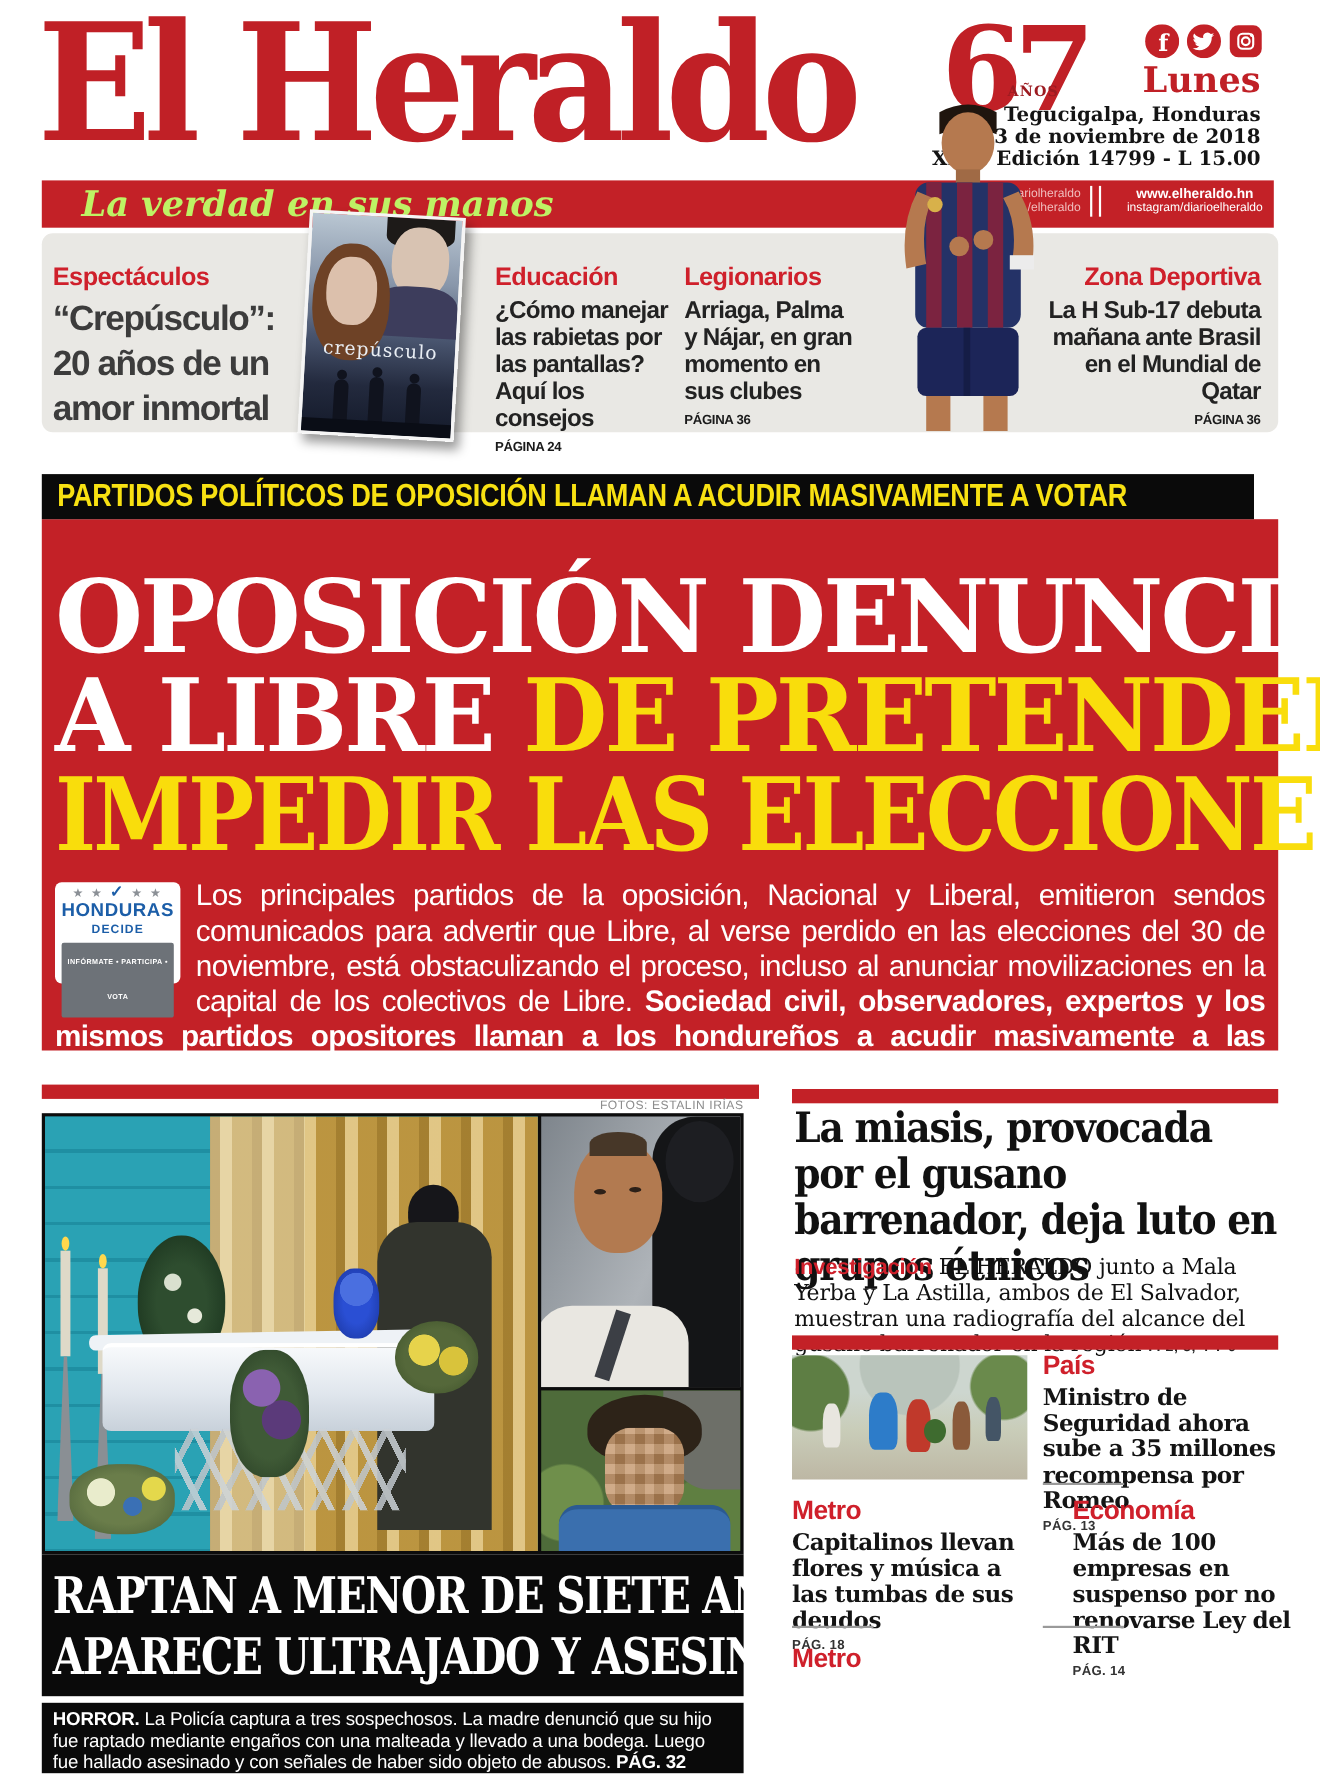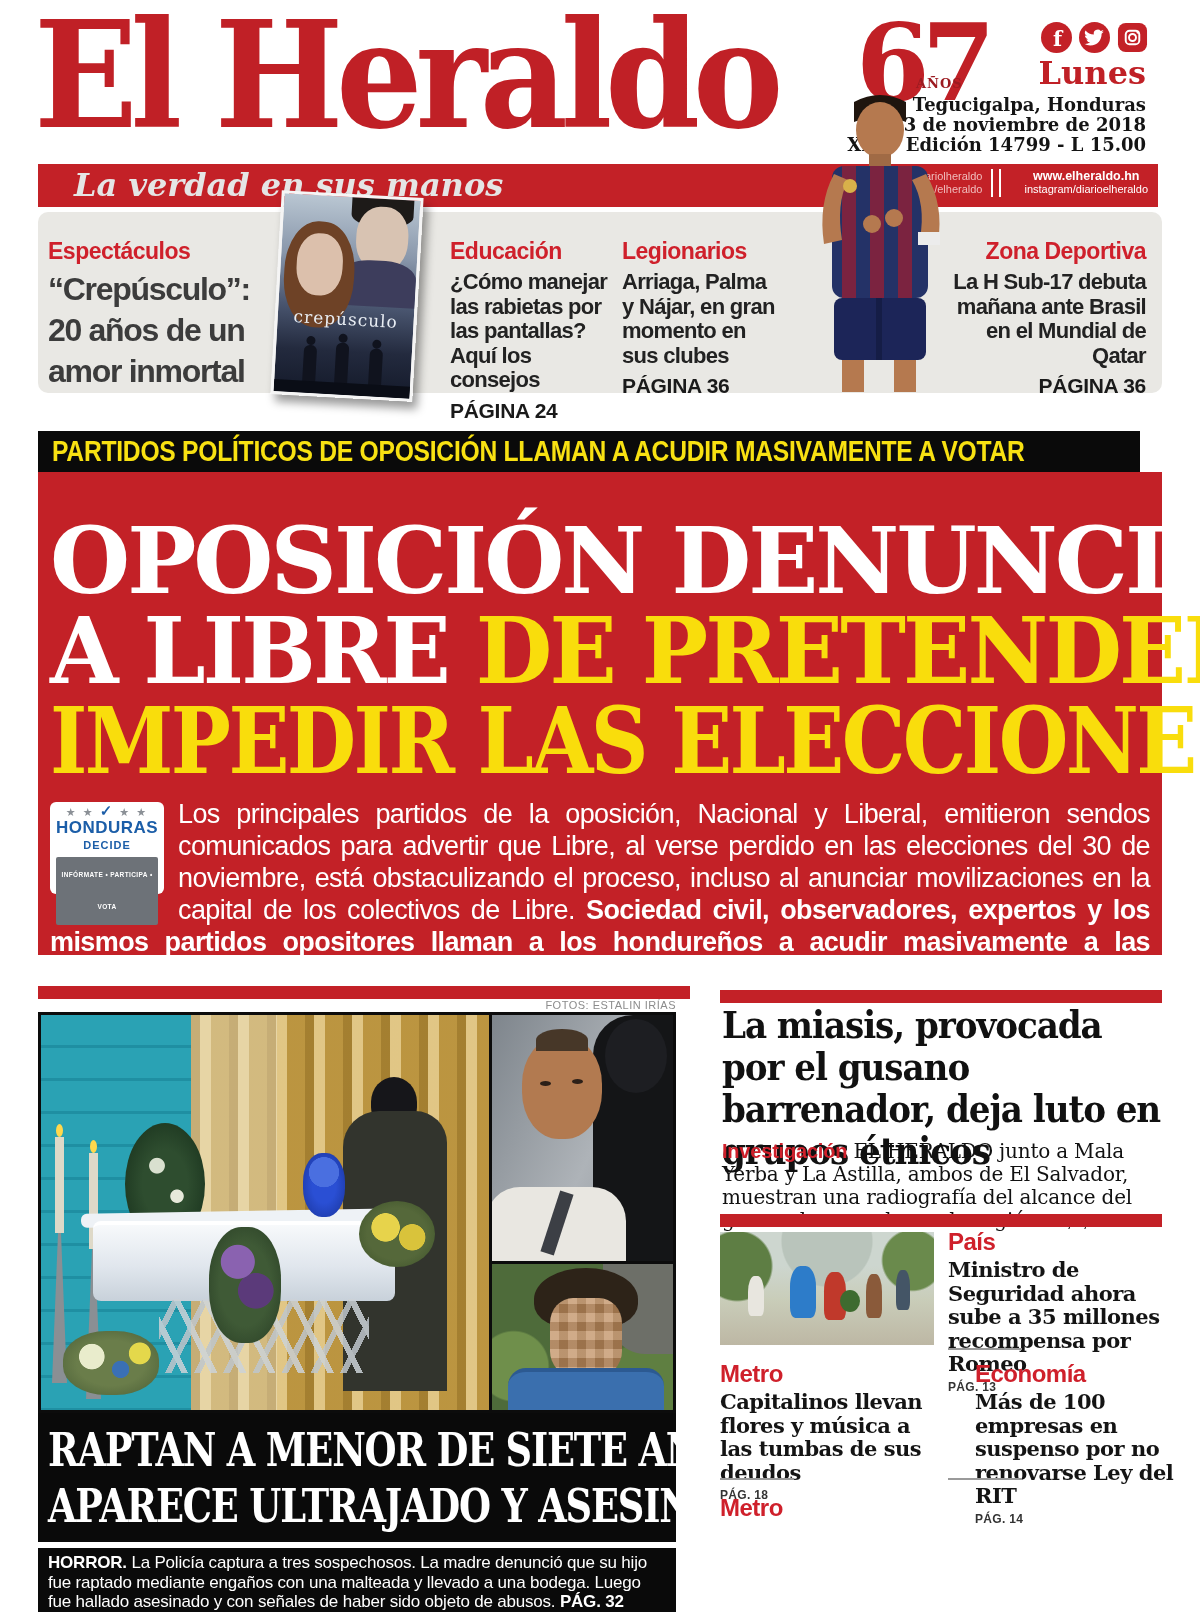--- a/index.html
+++ b/index.html
@@ -16,41 +16,41 @@
         font-weight:bold;font-size:13px;letter-spacing:1px;}
   .social{position:absolute;top:22px;right:52px;display:flex;gap:7px;}
   .social svg{width:31px;height:31px;display:block;cursor:pointer;}
   .day{position:absolute;top:54px;right:54px;color:#c02026;font-family:"DejaVu Serif",serif;
         font-weight:bold;font-size:32px;}
   .dateline{position:absolute;top:95px;right:54px;text-align:right;color:#141414;
         font-family:"DejaVu Serif",serif;font-weight:bold;font-size:18px;line-height:1.12;}
 
   
   .band{position:absolute;top:164px;left:38px;width:1120px;height:43px;background:#c32127;}
-  .tagline{position:absolute;left:36px;top:2px;color:#e5e5e5;font-family:"DejaVu Serif",serif;
+  .tagline{position:absolute;left:36px;top:2px;color:#bef264;font-family:"DejaVu Serif",serif;
         font-style:italic;font-weight:bold;font-size:32px;}
   .band-social{position:absolute;right:10px;top:5px;display:flex;align-items:center;gap:9px;}
   .bs-left{text-align:right;color:#f0bcbc;font-size:11px;line-height:13px;}
   .bs-div{width:6px;height:28px;border-left:2px solid #fff;border-right:2px solid #fff;}
   .bs-right{text-align:center;color:#fff;font-size:11px;line-height:13px;margin-left:14px;}
   .bs-right .site{font-weight:bold;font-size:12.5px;}
 
   
   .player{position:absolute;left:798px;top:84px;width:164px;height:308px;z-index:6;}
 
   
   .teasers{position:absolute;top:212px;left:38px;width:1124px;height:181px;background:#e9e8e4;
         border-radius:10px;}
   .teaser{position:absolute;top:26px;}
   .t-label{color:#cf202b;font-weight:bold;font-size:23px;letter-spacing:-0.5px;}
   .t-big{margin-top:4px;color:#3c3c3c;font-weight:bold;font-size:32px;line-height:41px;
         letter-spacing:-1.3px;}
   .t-body{margin-top:5px;color:#222;font-weight:bold;font-size:22px;line-height:24.5px;
         letter-spacing:-0.7px;}
-  .t-page{margin-top:6px;color:#1a1a1a;font-weight:bold;font-size:21px;letter-spacing:-0.3px;}
+  .t-page{margin-top:6px;color:#1a1a1a;font-weight:bold;font-size:12px;letter-spacing:-0.3px;}
   .t-espe{left:10px;width:232px;}
   .t-edu{left:412px;width:172px;}
   .t-leg{left:584px;width:160px;}
   .t-zona{right:16px;width:208px;text-align:right;}
 
   
   .poster{position:absolute;left:276px;top:194px;width:136px;height:198px;z-index:5;
         transform:rotate(3.2deg);background:linear-gradient(180deg,#b9c6d2 0%,#8896aa 30%,
         #4a5670 55%,#232a3e 78%,#141a2a 100%);border:3px solid #f5f5f5;
         box-shadow:5px 7px 10px rgba(0,0,0,.4);overflow:hidden;}

